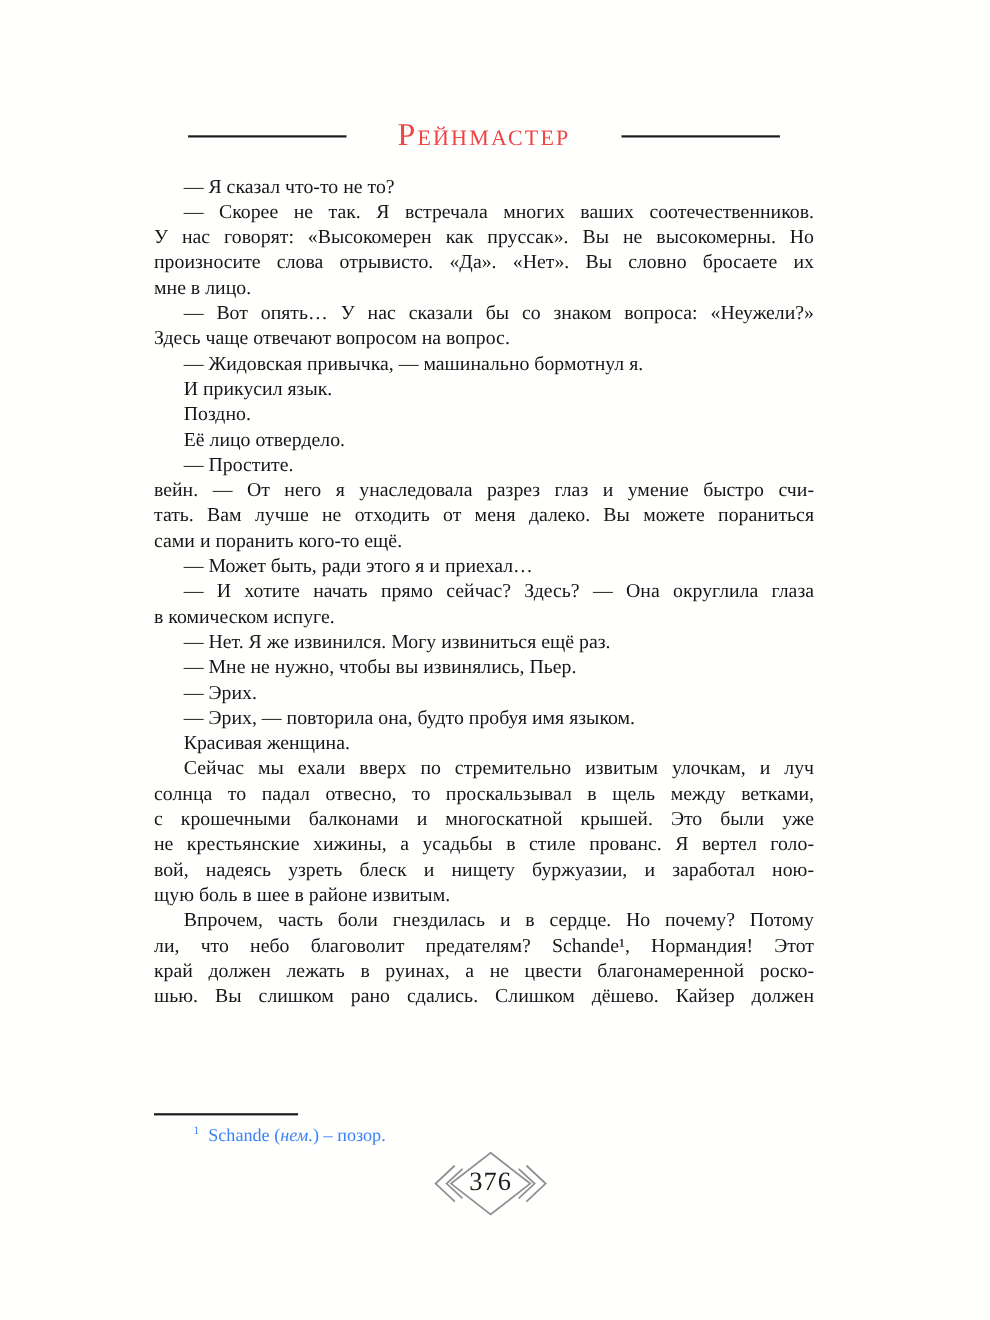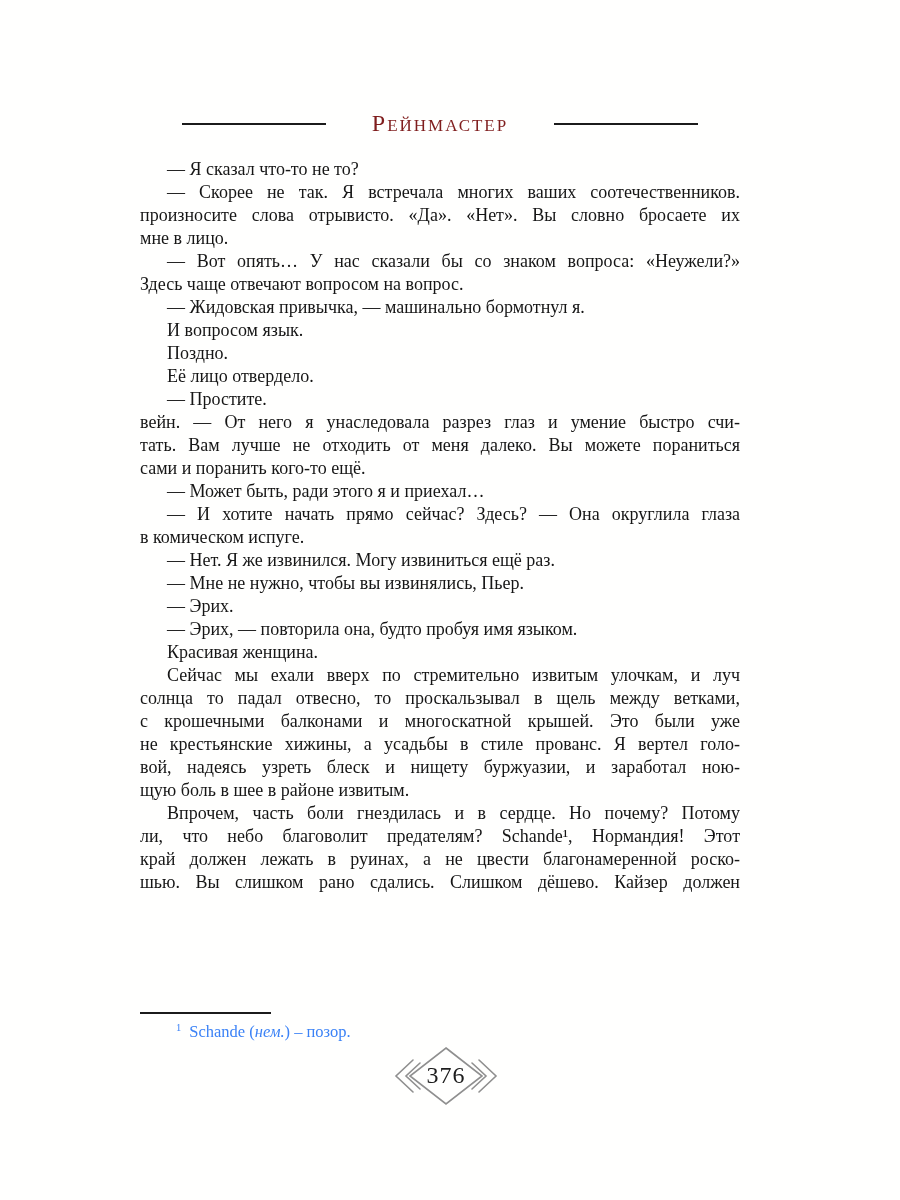--- a/index.html
+++ b/index.html
@@ -8,22 +8,22 @@
     font-family:"Liberation Serif","DejaVu Serif",serif;color:#161616;
     overflow:hidden;
   }
   
   .rhead{
     position:absolute;left:140px;top:110px;width:600px;height:28px;
     display:flex;align-items:center;justify-content:center;gap:46px;
   }
   .rhead .rule{width:144px;height:2px;background:#1b1b1b;}
   .rhead .title{
-    font-variant:small-caps;font-size:24px;letter-spacing:2px;
-    color:#7f1d1d;white-space:nowrap;line-height:1;padding-bottom:2px;font-family:Liberation Serif, serif;
+    font-variant:small-caps;font-size:29px;letter-spacing:2px;
+    color:#ef4444;white-space:nowrap;line-height:1;padding-bottom:2px;font-family:Liberation Serif, serif;
   }
   
   .bodytext{position:absolute;left:140px;top:158px;width:600px;}
   .para{margin:0;}
   .ln{
     font-size:18px;line-height:23px;white-space:nowrap;
     text-align:justify;text-align-last:justify;
   }
   .ln.last{text-align-last:left;}
   .ln.first{text-indent:27px;}
@@ -55,32 +55,33 @@
     <div class="title">Рейнмастер</div>
     <div class="rule"></div>
   </div>
 
   <div class="bodytext">
       <div class="para">
         <div class="ln first last">— Я сказал что-то не то?</div>
       </div>
       <div class="para">
         <div class="ln first">— Скорее не так. Я встречала многих ваших соотечественников.</div>
+        <div class="ln">У нас говорят: «Высокомерен как пруссак». Вы не высокомерны. Но</div>
         <div class="ln">произносите слова отрывисто. «Да». «Нет». Вы словно бросаете их</div>
         <div class="ln last">мне в лицо.</div>
       </div>
       <div class="para">
         <div class="ln first">— Вот опять… У нас сказали бы со знаком вопроса: «Неужели?»</div>
         <div class="ln last">Здесь чаще отвечают вопросом на вопрос.</div>
       </div>
       <div class="para">
         <div class="ln first last">— Жидовская привычка, — машинально бормотнул я.</div>
       </div>
       <div class="para">
-        <div class="ln first last">И вопросом язык.</div>
+        <div class="ln first last">И прикусил язык.</div>
       </div>
       <div class="para">
         <div class="ln first last">Поздно.</div>
       </div>
       <div class="para">
         <div class="ln first last">Её лицо отвердело.</div>
       </div>
       <div class="para">
         <div class="ln first last">— Простите.</div>
       </div>

